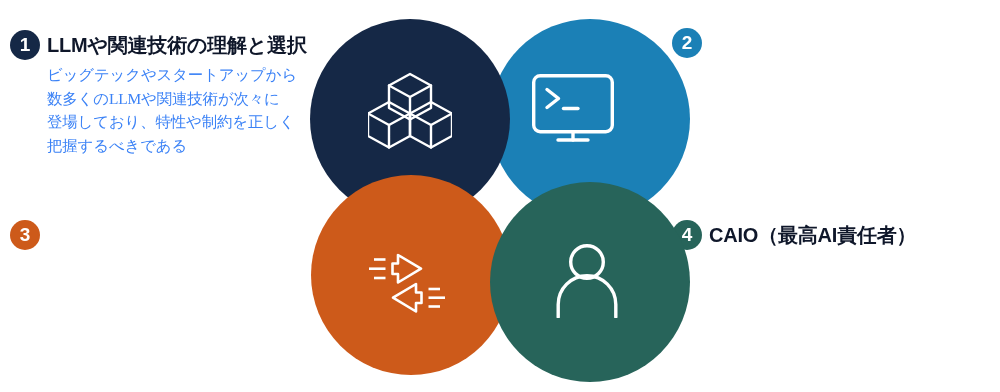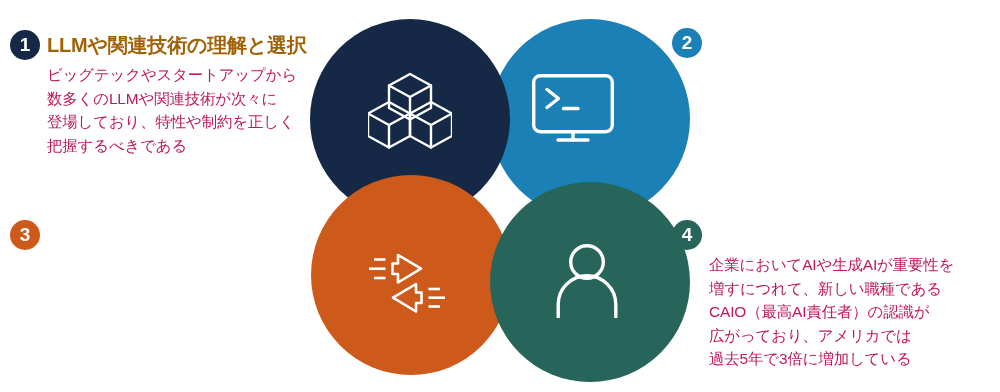--- a/index.html
+++ b/index.html
@@ -76,32 +76,33 @@
   }
   .badge-1 { background: #152846; }
   .badge-2 { background: #1b80b6; }
   .badge-3 { background: #cd5a1a; }
   .badge-4 { background: #27645a; }
 
   .panel-title {
     font-size: 20px;
     font-weight: bold;
     line-height: 28px;
-    color: #a16207;
+    color: #0f172a;
     letter-spacing: -0.2px;
     padding-top: 1px;
   }
   .panel-body {
     margin-top: 3px;
     margin-left: 37px;
     font-size: 15.4px;
     line-height: 23.5px;
-    color: #be185d;
+    color: #3b82f6;
     letter-spacing: -0.1px;
     white-space: pre-line;
+    font-family: Liberation Serif, serif;
   }
   .panel-2 .panel-body,
   .panel-4 .panel-body { margin-left: 37px; }
 </style>
 </head>
 <body>
 
 <div id="infographic">
 
   <div class="venn-stage">
@@ -182,21 +183,17 @@
 
   <div class="panel panel-3">
     <div class="panel-head">
       <div class="badge badge-3">3</div>
     </div>
   </div>
 
   <div class="panel panel-4">
     <div class="panel-head">
       <div class="badge badge-4">4</div>
+      <div class="panel-title">CAIO（最高AI責任者）</div>
     </div>
-    <div class="panel-body">企業においてAIや生成AIが重要性を
-増すにつれて、新しい職種である
-CAIO（最高AI責任者）の認識が
-広がっており、アメリカでは
-過去5年で3倍に増加している</div>
   </div>
 
 </div>
 
 </body></html>

